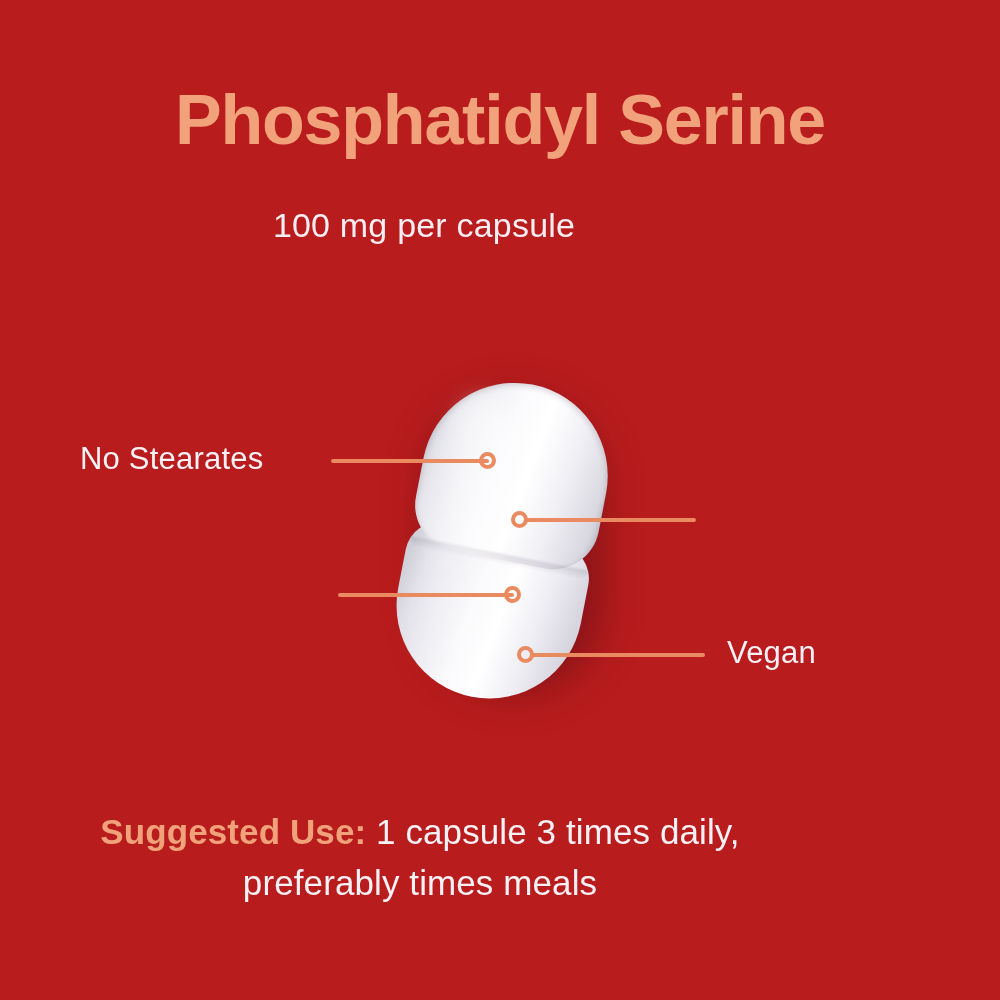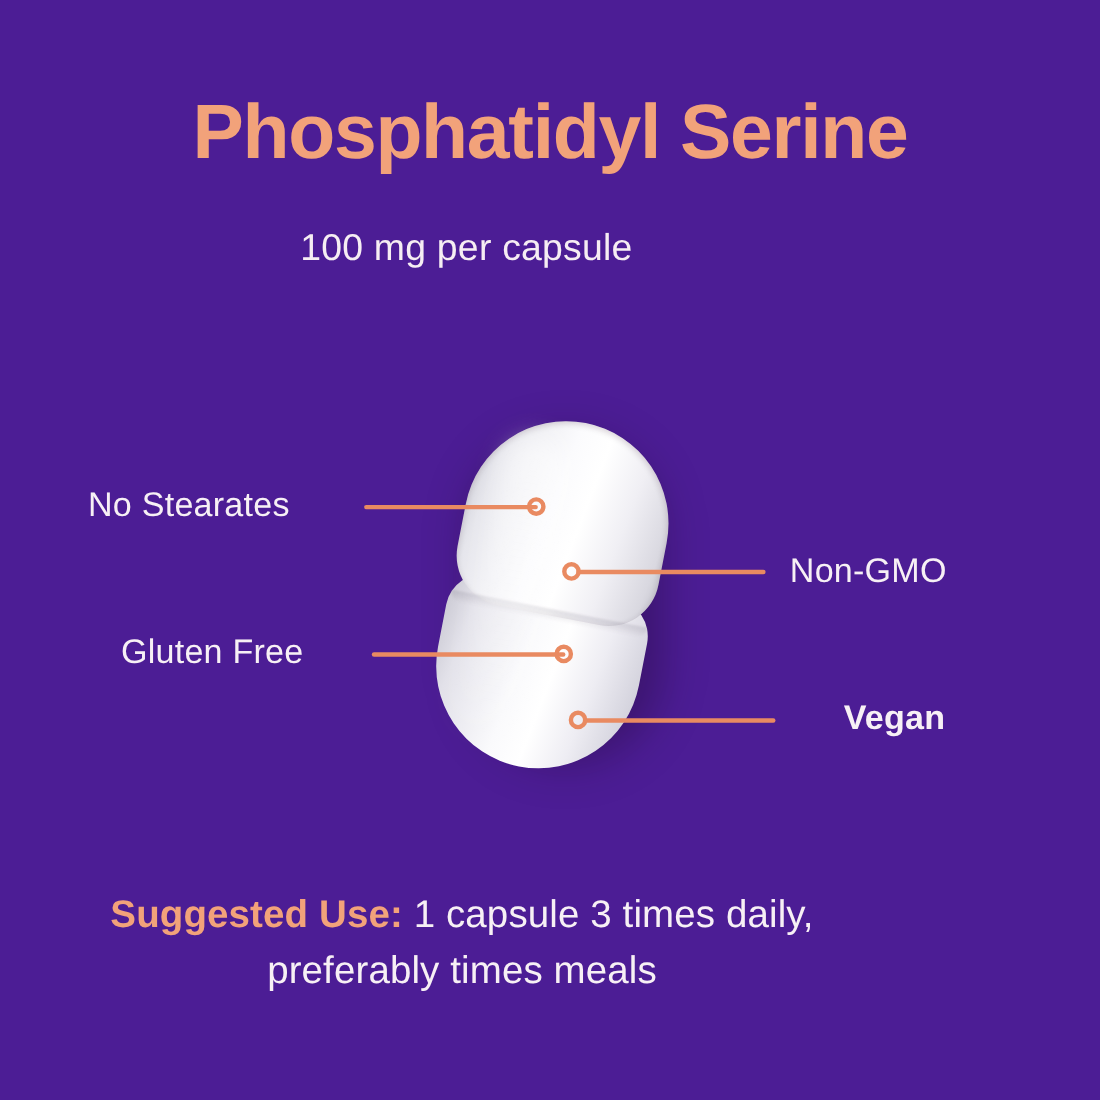--- a/index.html
+++ b/index.html
@@ -143,50 +143,48 @@
     letter-spacing:0.1px;
   }
   #suggested-use-label {
     font-weight:700;
     color:#F2A27A;
   }
 </style>
 </head>
 <body style="background: rgb(80, 6, 69);">
 
-<div id="root" style="background: #4c1d95; padding-left: 43px;">
+<div id="root" style="background: #b91c1c; padding-left: 43px;">
 
   <h1 id="product-title" style="color: rgb(242, 162, 122);">Phosphatidyl Serine</h1>
 
   <div id="product-dosage">100 mg per capsule</div>
 
   <div id="capsule-shadow"></div>
 
   <div id="capsule-wrap">
     <div id="capsule">
       <div class="cap-half" id="capsule-cap"></div>
       <div class="cap-half" id="capsule-body"></div>
       <div id="capsule-seam"></div>
       <div id="capsule-gloss"></div>
     </div>
   </div>
 
   <div class="callout-label" style="left:80px; top:441px;">No Stearates</div>
   <div class="callout-line" style="left: 331px; top: 459px; width: 158px; background: rgb(233, 138, 97);"></div>
   <div class="callout-dot" style="left: 479px; top: 452px; border-color: rgb(233, 138, 97);"></div>
 
-  <div class="callout-label" style="left:718px; top:501px;">Non-GMO</div>
   <div class="callout-line" style="left: 524px; top: 518px; width: 172px; background: rgb(233, 138, 97);"></div>
   <div class="callout-dot" style="left: 511px; top: 511px; border-color: rgb(233, 138, 97);"></div>
 
-  <div class="callout-label" style="left:110px; top:575px;">Gluten Free</div>
   <div class="callout-line" style="left: 338px; top: 593px; width: 176px; background: rgb(233, 138, 97);"></div>
   <div class="callout-dot" style="left: 504px; top: 586px; border-color: rgb(233, 138, 97);"></div>
 
-  <div class="callout-label" style="left:767px; top:635px;font-weight:bold;">Vegan</div>
+  <div class="callout-label" style="left:727px; top:635px;">Vegan</div>
   <div class="callout-line" style="left: 530px; top: 653px; width: 175px; background: rgb(233, 138, 97);"></div>
   <div class="callout-dot" style="left: 517px; top: 646px; border-color: rgb(233, 138, 97);"></div>
 
   <div id="suggested-use">
     <span id="suggested-use-label" style="color: rgb(242, 162, 122);">Suggested Use:</span><span> 1 capsule 3 times daily,</span><br>
     <span>preferably times meals</span>
   </div>
 
 </div>
 

